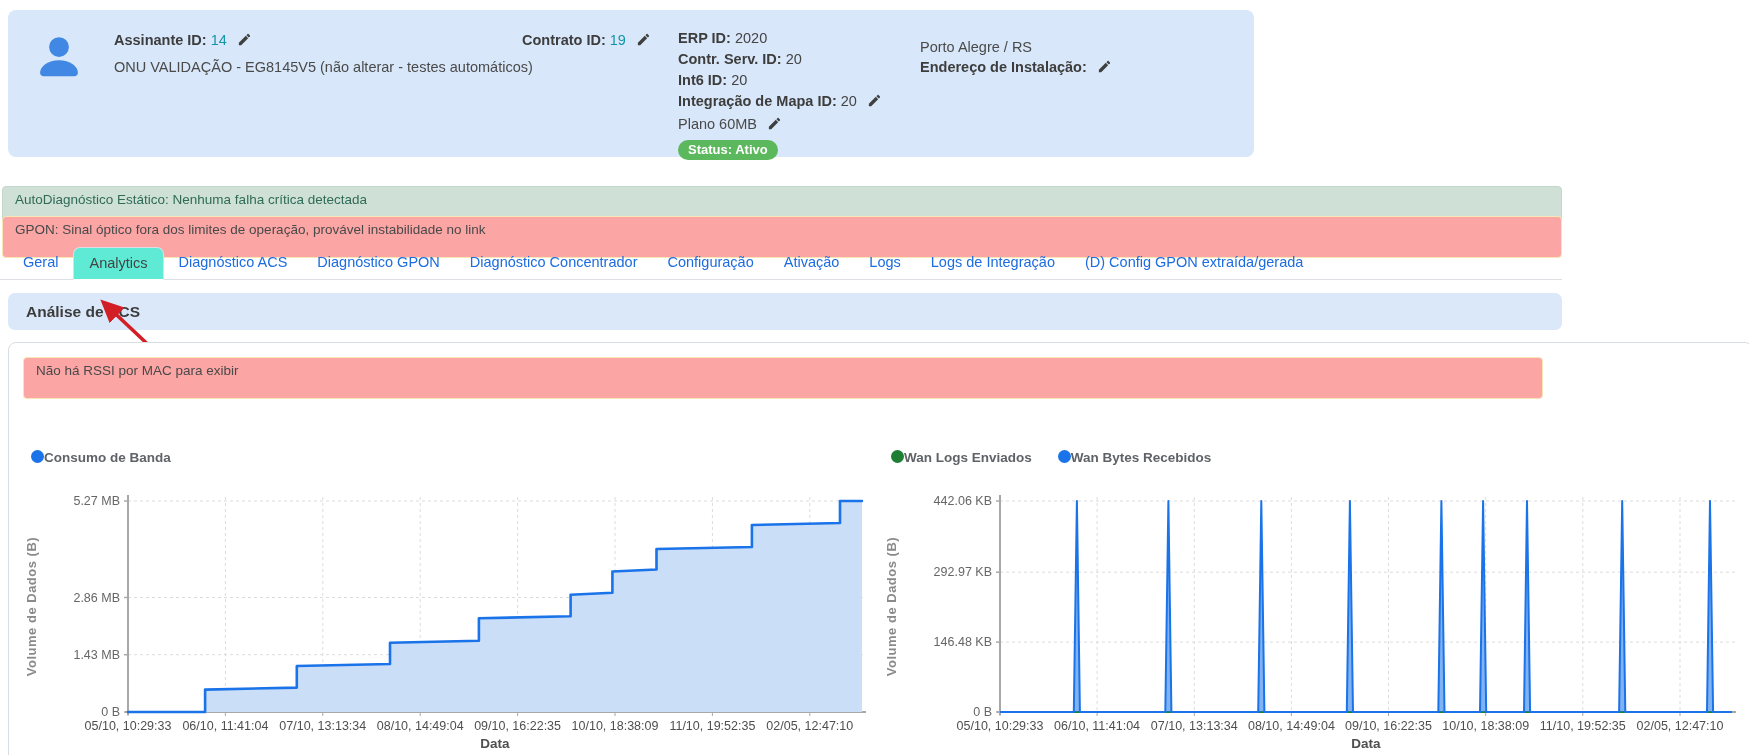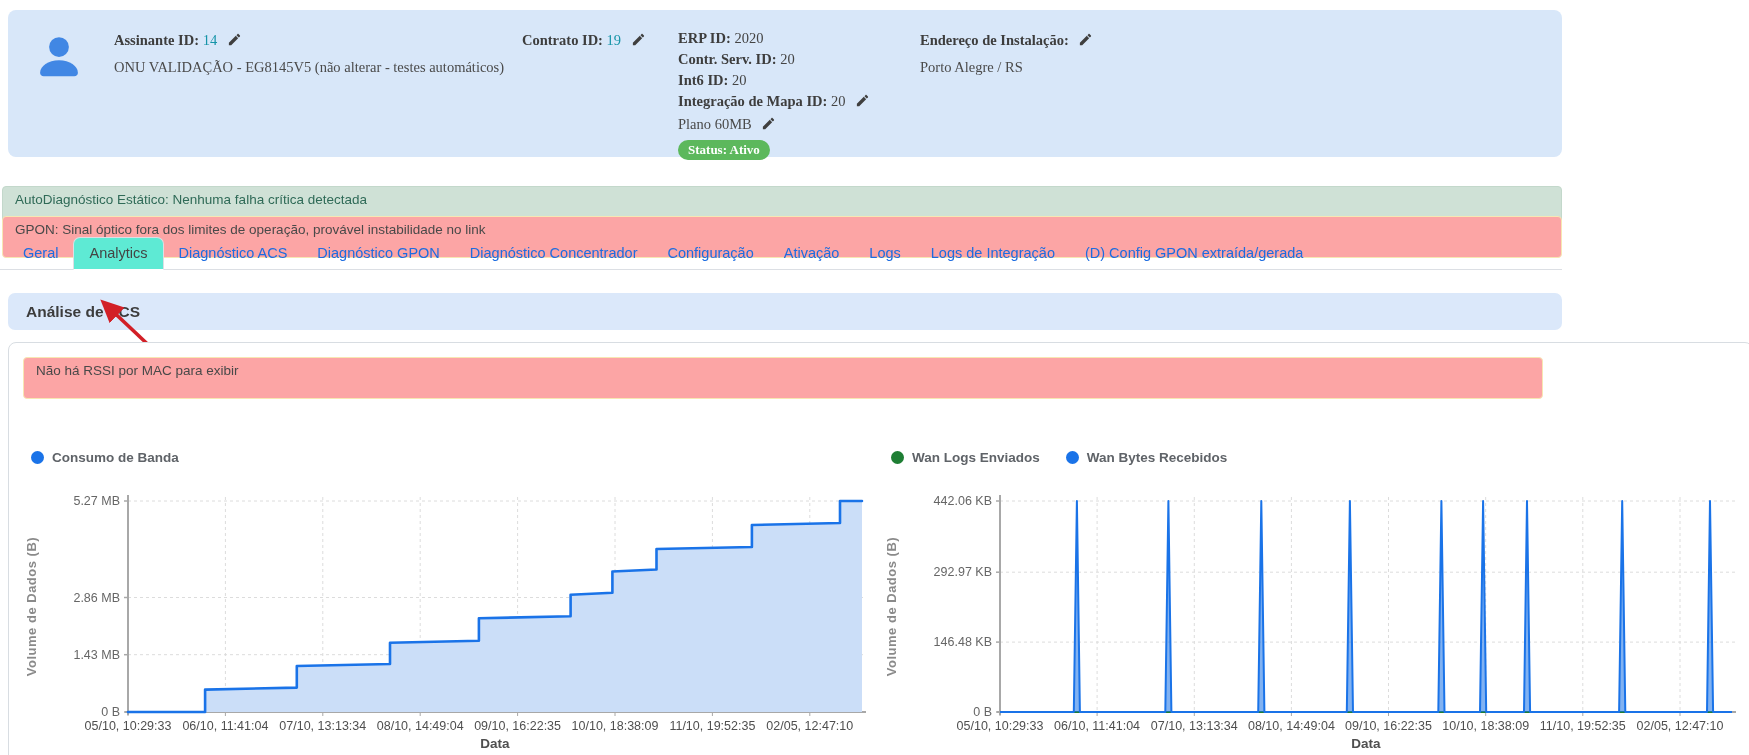--- a/index.html
+++ b/index.html
@@ -2,22 +2,22 @@
 <html><head>
 <meta charset="utf-8">
 <style>
   * { margin:0; padding:0; box-sizing:border-box; }
   html,body { background:#fff; }
   body { width:1749px; height:755px; overflow:hidden; position:relative;
          font-family:"Liberation Sans", sans-serif; color:#444; }
   svg text { font-family:"Liberation Sans", sans-serif; }
 
   
-  .header-card { position:absolute; left:8px; top:10px; width:1554px; height:147px;
-    background:#d8e7f9; border-radius:8px; display:flex; padding:18px 20px 12px 24px;font-family:Liberation Serif, serif; }
+  .header-card { position:absolute; left:8px; top:10px; width:1246px; height:147px;
+    background:#d8e7f9; border-radius:8px; display:flex; padding:18px 20px 12px 24px; }
   .avatar-wrap { width:82px; padding-top:2px; }
   .hc-col1 { width:408px; padding-top:2px; }
   .hc-col2 { width:156px; padding-top:2px; }
   .hc-col3 { width:242px; }
   .hc-col4 { flex:1; padding-top:2px; }
   .teal { color:#1594a8; }
   .blab { font-weight:bold; color:#3d3d3d; }
   .hline { font-size:14.5px; line-height:20px; white-space:nowrap; }
   .hc-col3 .hline { margin-bottom:1px; }
   .device-line { margin-top:7px; color:#4a4a4a; }
@@ -27,43 +27,43 @@
   .badge { display:inline-block; margin-top:5px; background:#5cb85c; color:#fff; font-weight:bold;
     font-size:13px; line-height:17px; padding:1px 10px 2px; border-radius:10px; }
 
   
   .alert { position:absolute; left:2px; width:1560px; height:42px; line-height:25px;
     font-size:13.5px; padding-left:12px; border-radius:4px; white-space:nowrap; }
   .alert-green { top:186px; background:#cfe1d6; border:1px solid #c3d8cb; color:#2f6a57; }
   .alert-yellow { top:216px; background:#fca5a5; border:1px solid #f7e7b3; color:#494949; }
 
   
-  .tab-bar { position:absolute; left:0; top:237px; width:1562px; height:33px;
-    display:flex; align-items:center; padding-left:8px; border-bottom:1px solid #dcdfe4; }
+  .tab-bar { position:absolute; left:0; top:247px; width:1562px; height:33px;
+    display:flex; align-items:flex-start; padding-left:8px; border-bottom:1px solid #dcdfe4; }
   .tab { font-size:14.5px; color:#1d6ce0; padding:7px 15px 8px; cursor:pointer; white-space:nowrap; }
   .tab.active { color:#444; background:#5eead4; border:1px solid #dcdfe4; border-bottom:1px solid #fff;
     border-radius:7px 7px 0 0; margin-bottom:-1px; }
 
   
   .anno-arrow { position:absolute; left:85px; top:294px; pointer-events:none; }
 
   
   .section-header { position:absolute; left:8px; top:293px; width:1554px; height:37px;
     background:#dbe8fa; border-radius:7px; font-size:15.5px; font-weight:bold; color:#3c3c3c;
     line-height:37px; padding-left:18px; }
 
   
   .chart-card { position:absolute; left:8px; top:342px; width:1745px; height:430px;
     background:#fff; border:1px solid #d8dde2; border-radius:8px; padding:14px; }
   .alert-inner { position:static; width:1520px; margin-left:0; }
   .charts-row { display:flex; margin-top:48px; }
   .chart-box-left { width:866px; }
   .chart-box-right { width:860px; }
   .legend { height:20px; margin:0 0 5px 8px; display:flex; align-items:center; gap:26px; }
-  .legend-item { display:flex; align-items:center; gap:8px; cursor:pointer; }
+  .legend-item { display:flex; align-items:flex-start; cursor:pointer; }
   .dot { width:13px; height:13px; border-radius:50%; display:inline-block; }
   .legend-label { font-size:13.5px; font-weight:bold; color:#5f6368; }
 </style>
 </head>
 <body>
 
 <svg width="0" height="0" style="position:absolute">
   <symbol id="ic-pencil" viewBox="0 0 24 24">
     <path d="M3 17.25V21h3.75L17.81 9.94l-3.75-3.75L3 17.25zM20.71 7.04c.39-.39.39-1.02 0-1.41l-2.34-2.34c-.39-.39-1.02-.39-1.41 0l-1.83 1.83 3.75 3.75 1.83-1.83z"></path>
   </symbol>
@@ -111,26 +111,26 @@
     </div>
     <div class="hline plano-line"><span>Plano 60MB</span>
       <svg class="pencil">
           <use href="#ic-pencil"></use>
         </svg>
     </div>
     <div><span class="badge">Status: Ativo</span></div>
   </div>
 
   <div class="hc-col4">
+    <div class="hline addr-line">Porto Alegre / RS</div>
     <div class="hline"><span class="blab">Endereço de Instalação:</span>
       <svg class="pencil">
           <use href="#ic-pencil"></use>
         </svg>
     </div>
-    <div class="hline addr-line">Porto Alegre / RS</div>
   </div>
 </div>
 
 <div class="alert alert-green">AutoDiagnóstico Estático: Nenhuma falha crítica detectada</div>
 <div class="alert alert-yellow">GPON: Sinal óptico fora dos limites de operação, provável instabilidade no link</div>
 
 <div class="tab-bar">
     <div class="tab">Geral</div>
     <div class="tab active">Analytics</div>
     <div class="tab">Diagnóstico ACS</div>

